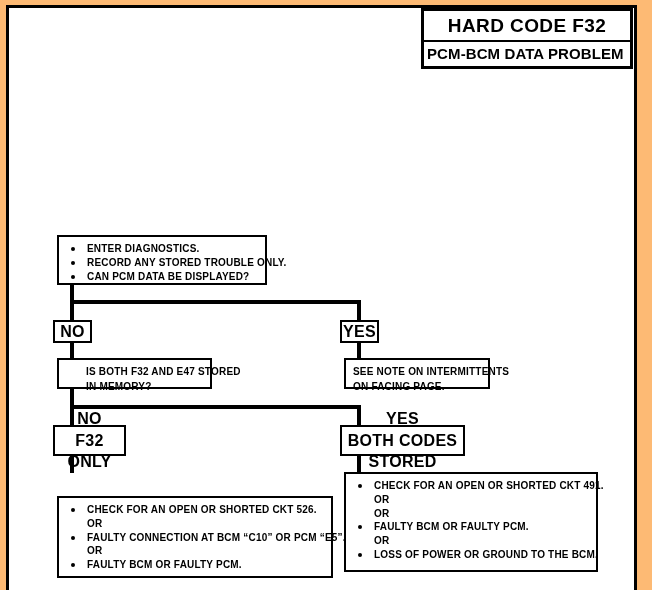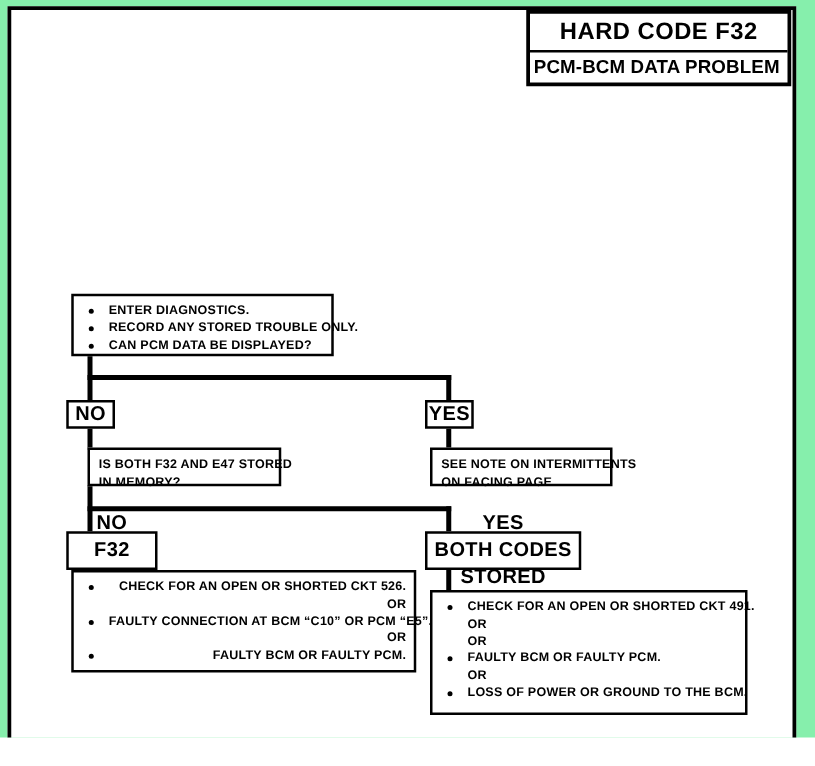--- a/index.html
+++ b/index.html
@@ -11,21 +11,21 @@
     width: 652px;
     height: 613px;
     font-family: "Liberation Sans", sans-serif;
     -webkit-font-smoothing: none;
   }
 
   #page {
     position: relative;
     width: 652px;
     height: 590px;
-    background: #86efac;
+    background: #fdba74;
     overflow: hidden;
     text-decoration: underline;
   }
 
   
   .page-frame {
     position: absolute;
     left: 6px;
     top: 5px;
     width: 631px;
@@ -181,21 +181,21 @@
   </div>
 
   <div class="node label-node" style="left:53px; top:320px; width:39px; height:23px;">
     <span>NO</span>
   </div>
 
   <div class="node label-node" style="left:340px; top:320px; width:39px; height:23px;">
     <span>YES</span>
   </div>
 
-  <div class="node" style="left:70px; top:358px; width:155px; height:31px;">
+  <div class="node" style="left:57px; top:358px; width:155px; height:31px;padding-left:20px;">
     <div class="plain-lines">
       <div>IS BOTH F32 AND E47 STORED</div>
       <div>IN MEMORY?</div>
     </div>
   </div>
 
   <div class="node" style="left:344px; top:358px; width:146px; height:31px;">
     <div class="plain-lines">
       <div>SEE NOTE ON INTERMITTENTS</div>
       <div>ON FACING PAGE.</div>
@@ -205,21 +205,21 @@
   <div class="node label-node" style="left:53px; top:425px; width:73px; height:31px;">
     <span>NO</span>
     <span>F32 ONLY</span>
   </div>
 
   <div class="node label-node" style="left:340px; top:425px; width:125px; height:31px;">
     <span>YES</span>
     <span>BOTH CODES STORED</span>
   </div>
 
-  <div class="node" style="left:57px; top:456px; width:276px; height:82px;text-align:right;">
+  <div class="node" style="left:57px; top:496px; width:276px; height:82px;">
     <ul class="bullets">
       <li class="bullet">CHECK FOR AN OPEN OR SHORTED CKT 526.</li>
       <li class="sub">OR</li>
       <li class="bullet">FAULTY CONNECTION AT BCM “C10” OR PCM “E5”.</li>
       <li class="sub">OR</li>
       <li class="bullet">FAULTY BCM OR FAULTY PCM.</li>
     </ul>
   </div>
 
   <div class="node" style="left:344px; top:472px; width:254px; height:100px;">

